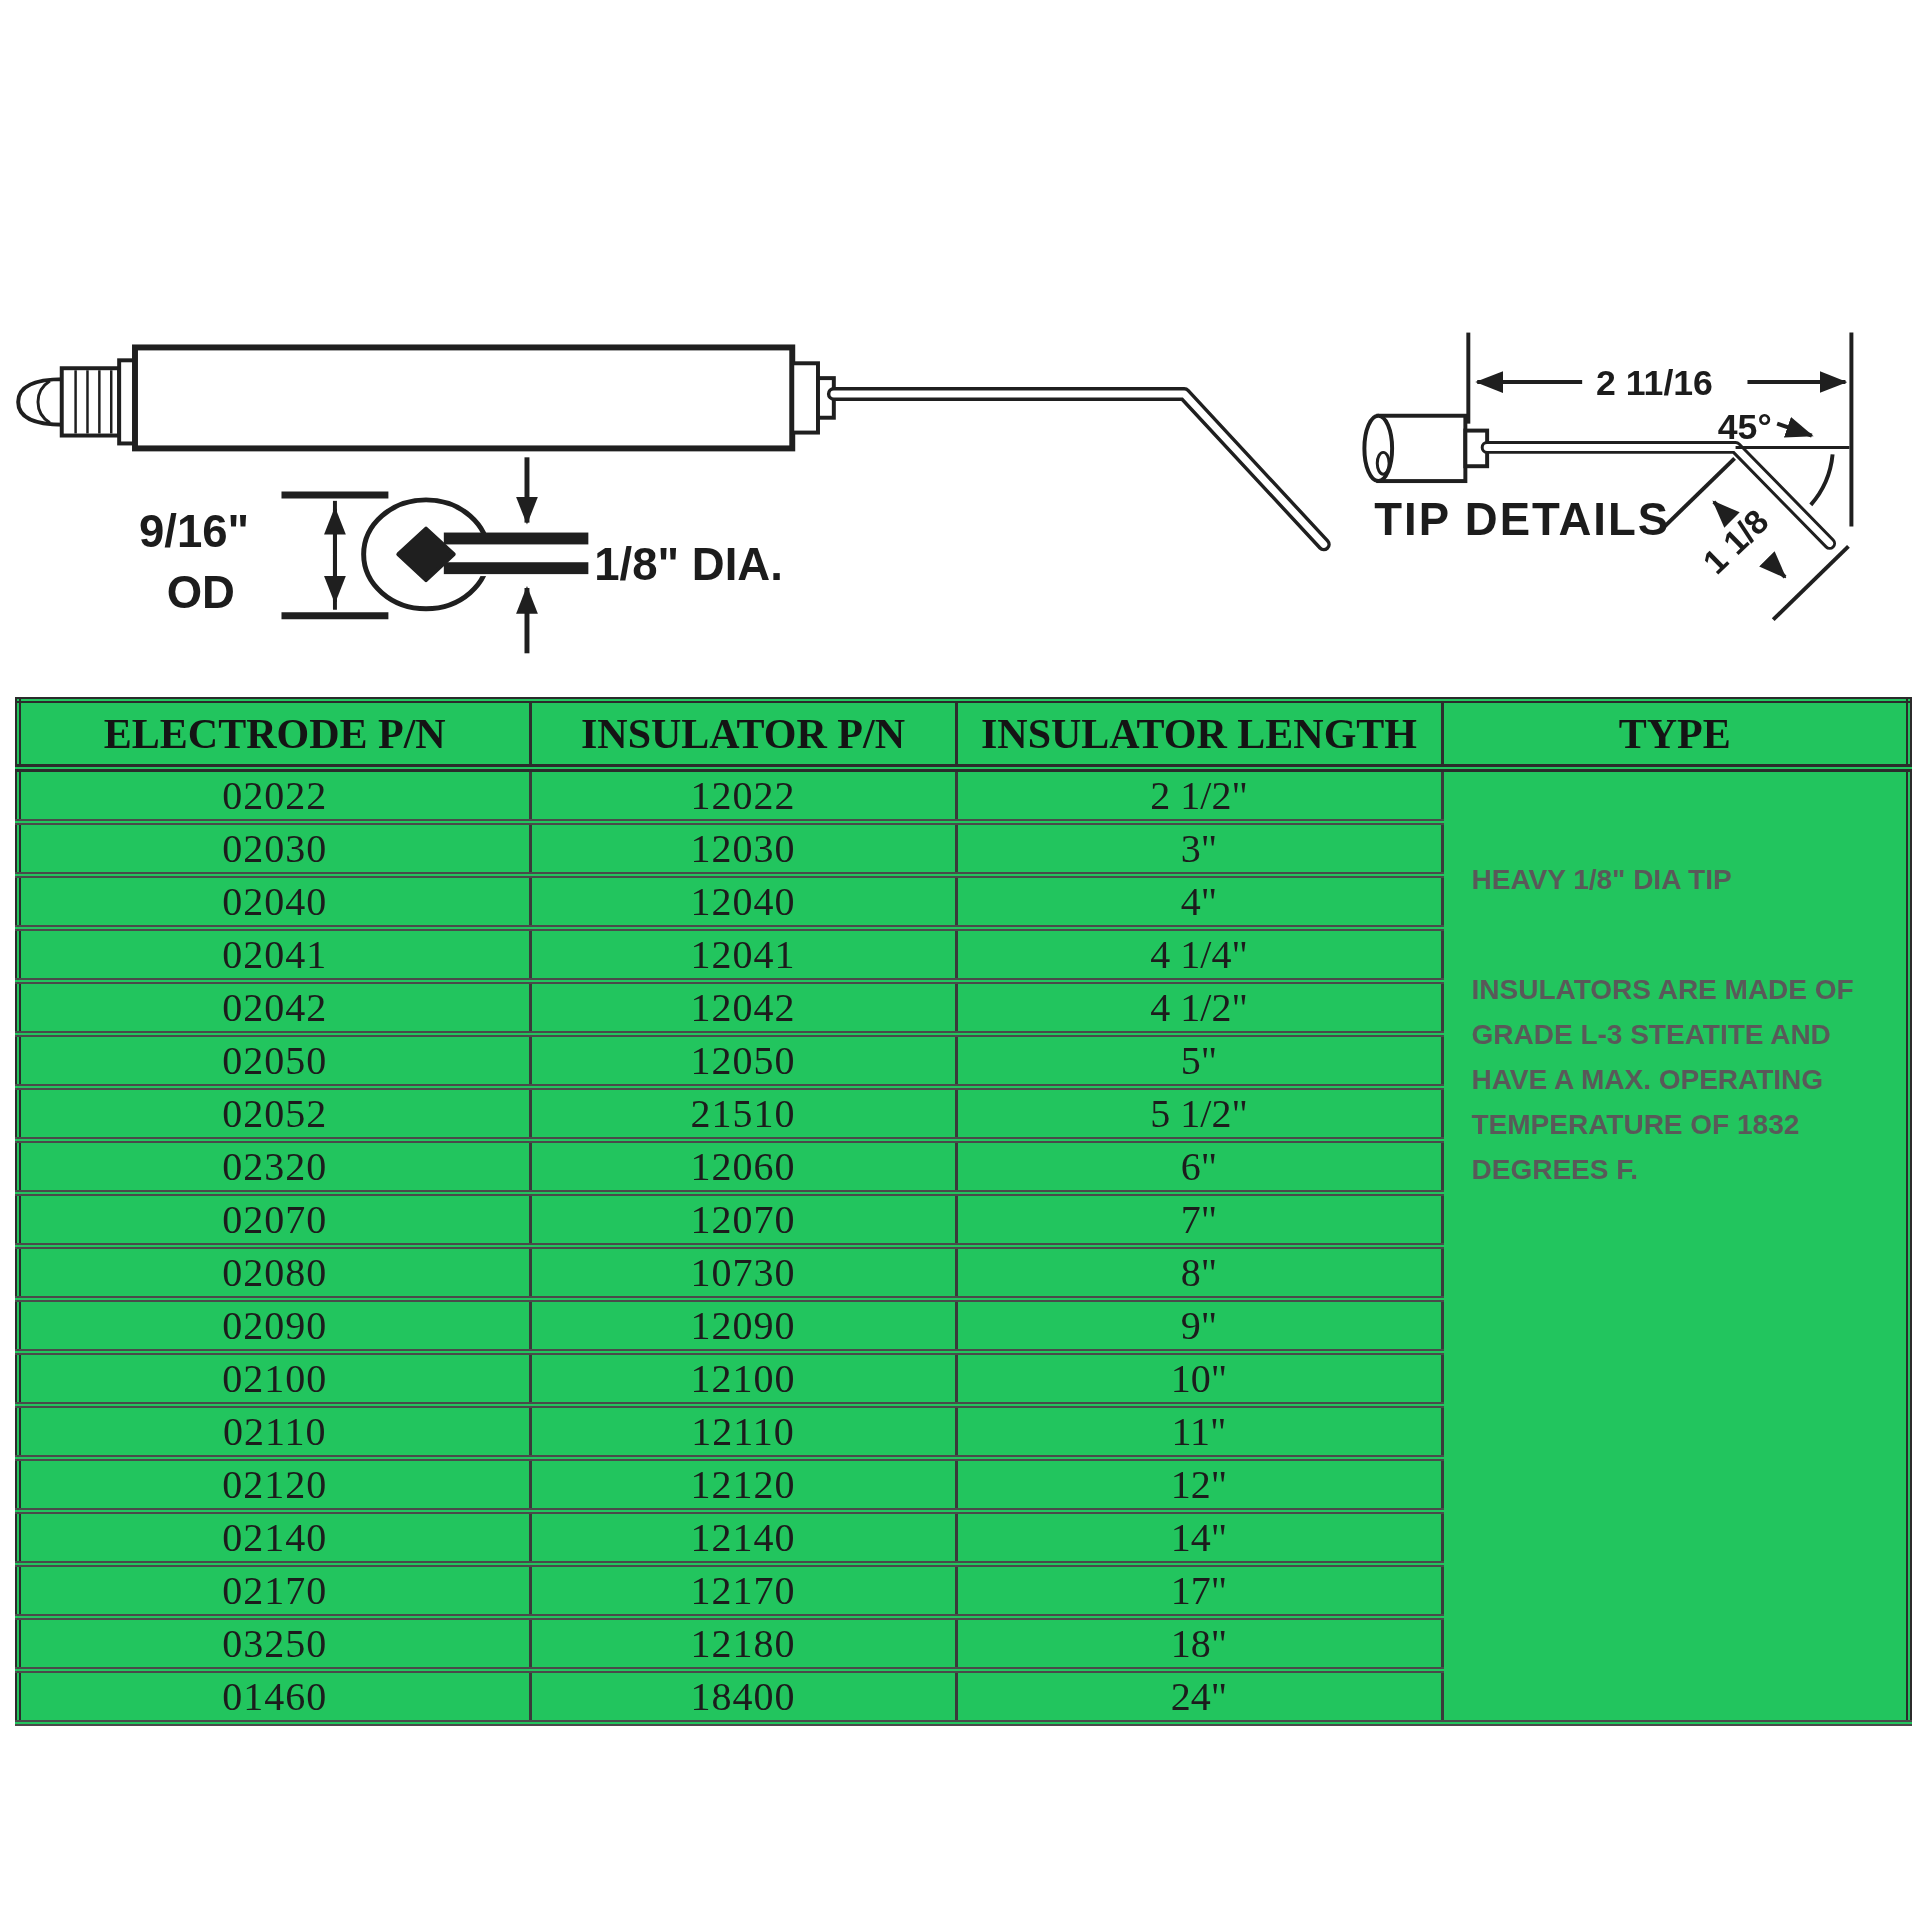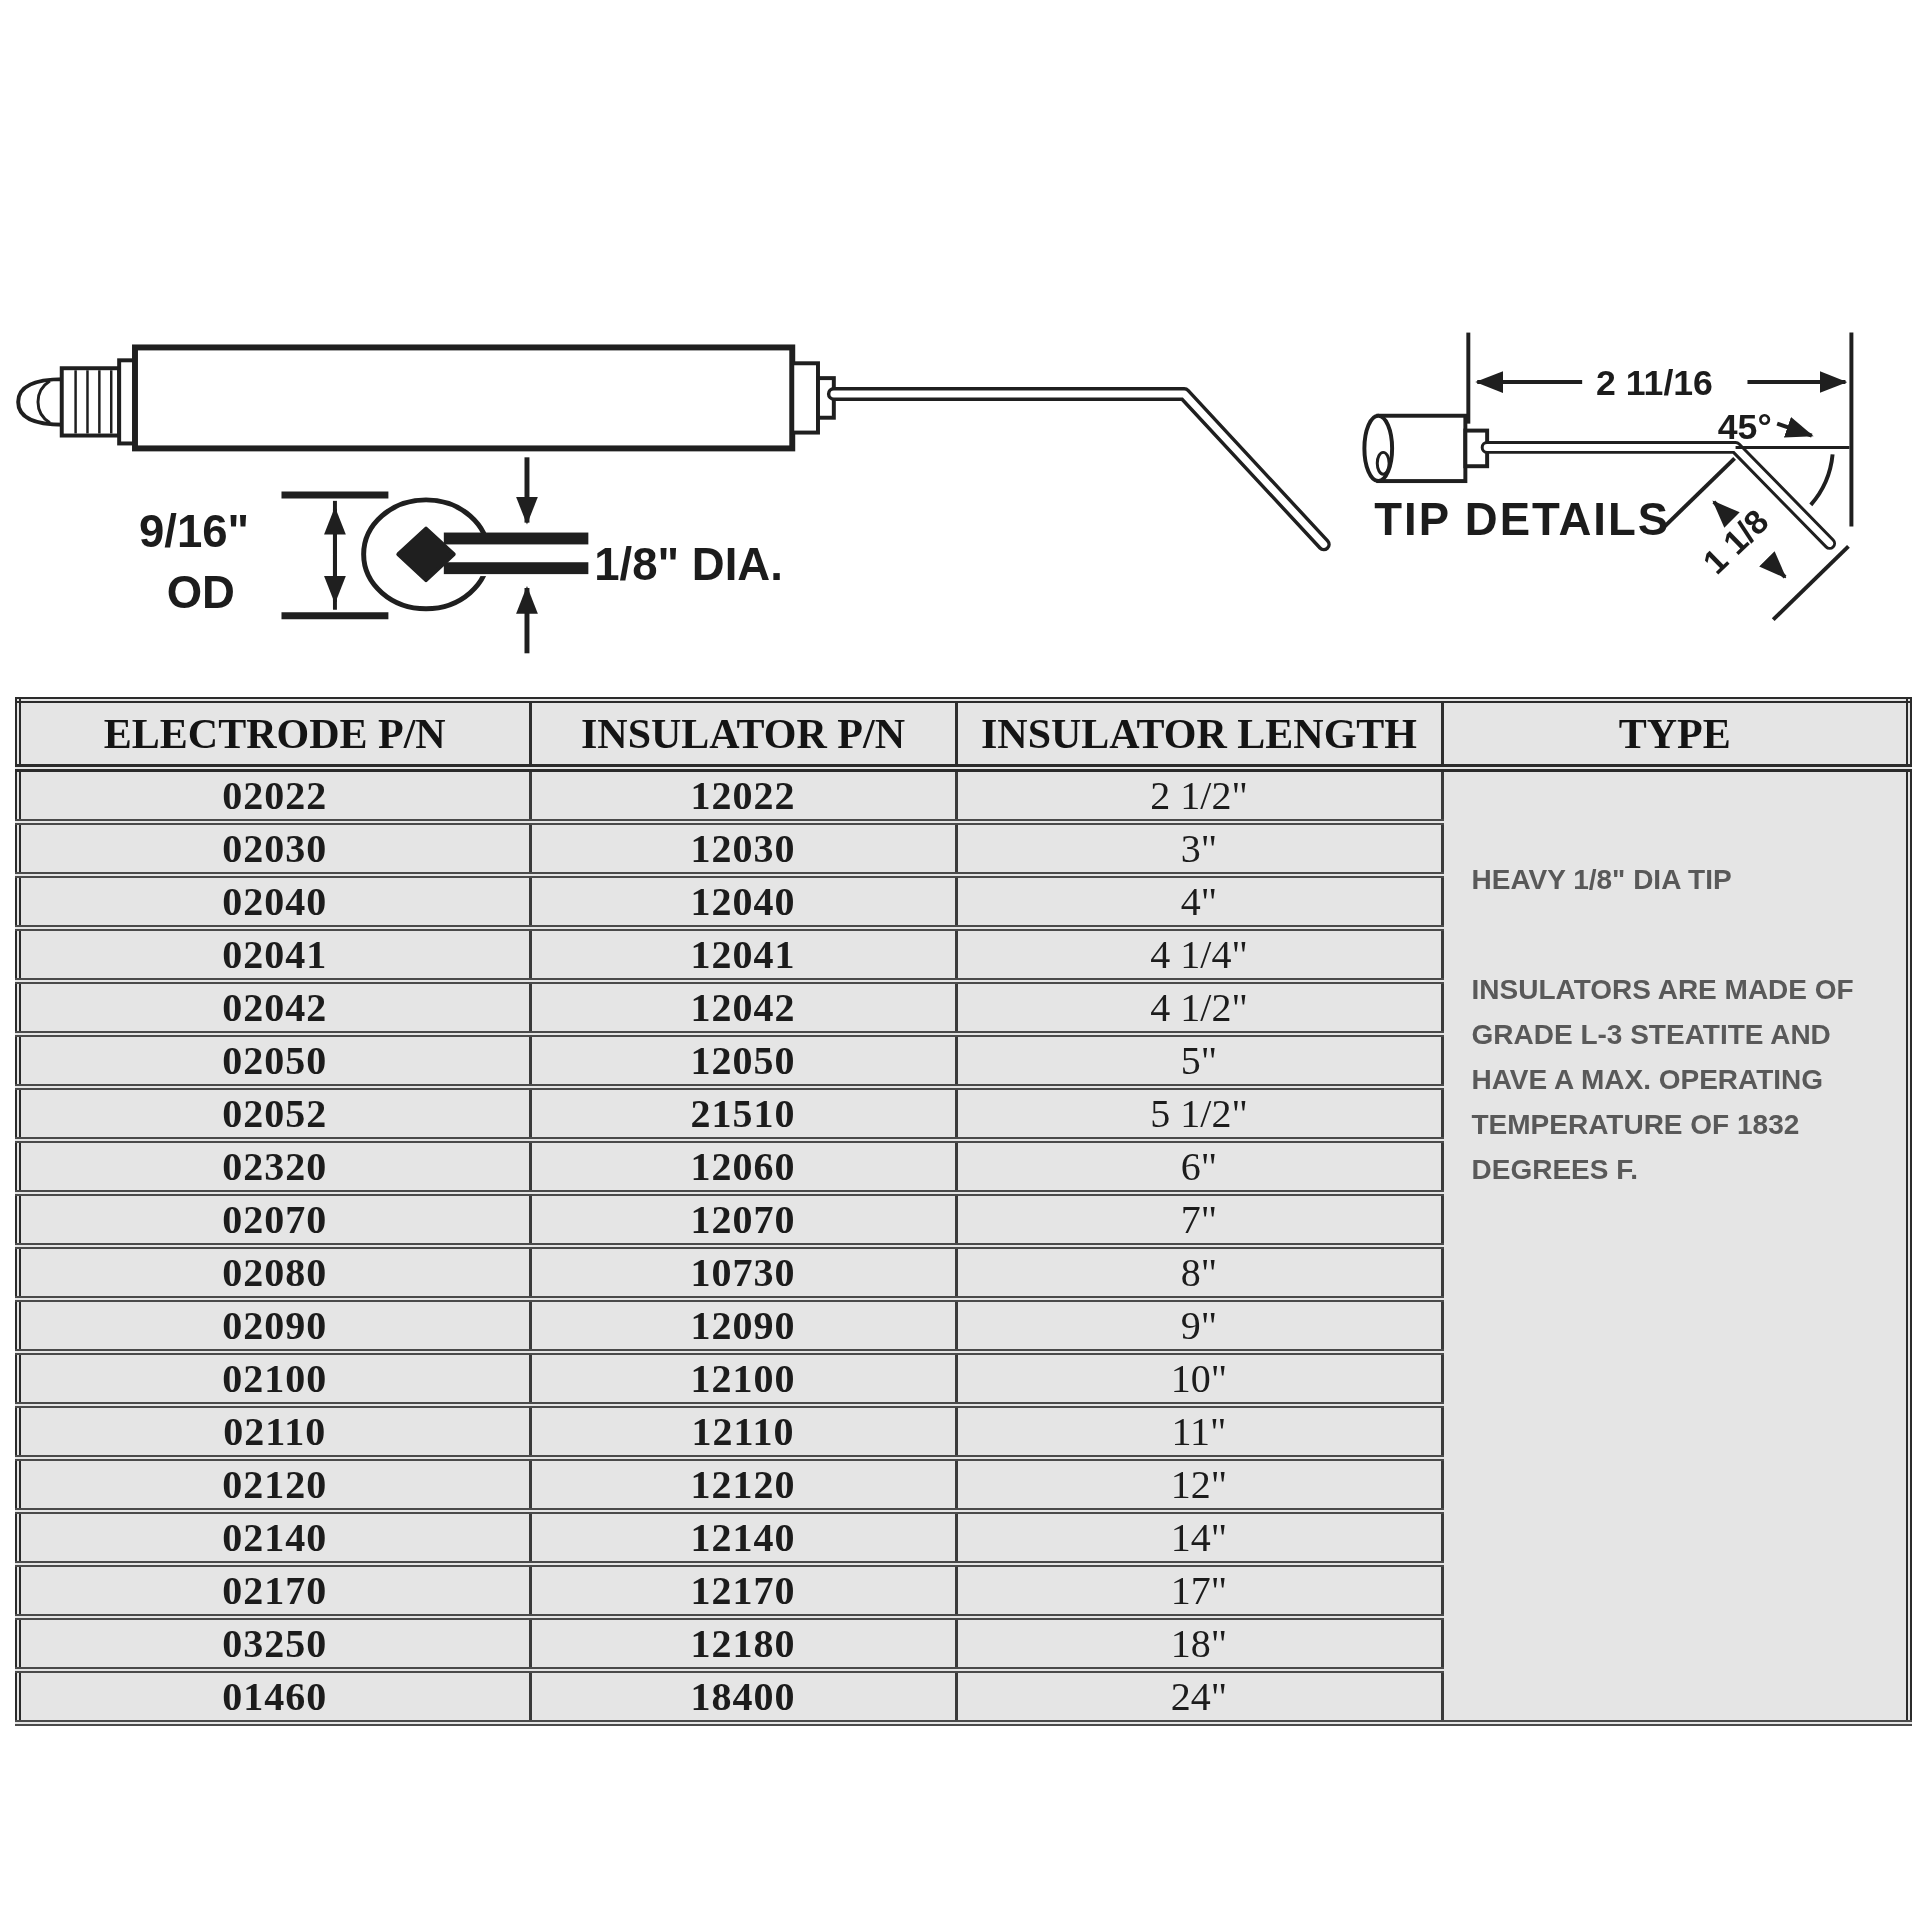--- a/index.html
+++ b/index.html
@@ -7,36 +7,36 @@
     position:relative;width:1927px;height:1927px;background:#ffffff;overflow:hidden;
     font-family:"Liberation Serif",serif;
   }
   .diagram{position:absolute;left:0;top:0;}
   .diagram text{
     font-family:"Liberation Sans",sans-serif;
     font-weight:bold;fill:#1c1c1c;
   }
   table.parts{
     position:absolute;left:15px;top:697px;width:1891px;height:1000px;
-    border-collapse:collapse;table-layout:fixed;background:#e5e5e5;
+    border-collapse:collapse;table-layout:fixed;background:#22c55e;
     border:6px double #2b2b2b;
   }
   table.parts th{
     font:bold 42px "Liberation Serif",serif;color:#141414;
     border-left:3px solid #2e2e2e;border-right:3px solid #2e2e2e;
     border-bottom:8px double #2b2b2b;
     text-align:center;vertical-align:middle;height:61px;padding:0;
   }
   table.parts td{
     border-left:3px solid #3a3a3a;border-right:3px solid #3a3a3a;
     border-top:6px double #4a4a4a;border-bottom:6px double #4a4a4a;
     text-align:center;vertical-align:middle;padding:0;
     font-family:"Liberation Serif",serif;font-size:40px;color:#1c1c1c;
   }
-  table.parts td.pn{font-weight:bold;letter-spacing:1px;}
+  table.parts td.pn{font-weight:normal;letter-spacing:1px;}
   table.parts td.len{font-weight:normal;}
   table.parts td.type-cell{
     vertical-align:top;text-align:left;padding:85px 18px 0 28px;
   }
   .type-cell p{
     margin:0 0 65px 0;max-width:446px;
     font-family:"Liberation Sans",sans-serif;font-weight:bold;
     font-size:28px;line-height:45px;color:#595959;
   }
   .type-cell p + p{margin-bottom:0;margin-top:44px;}

